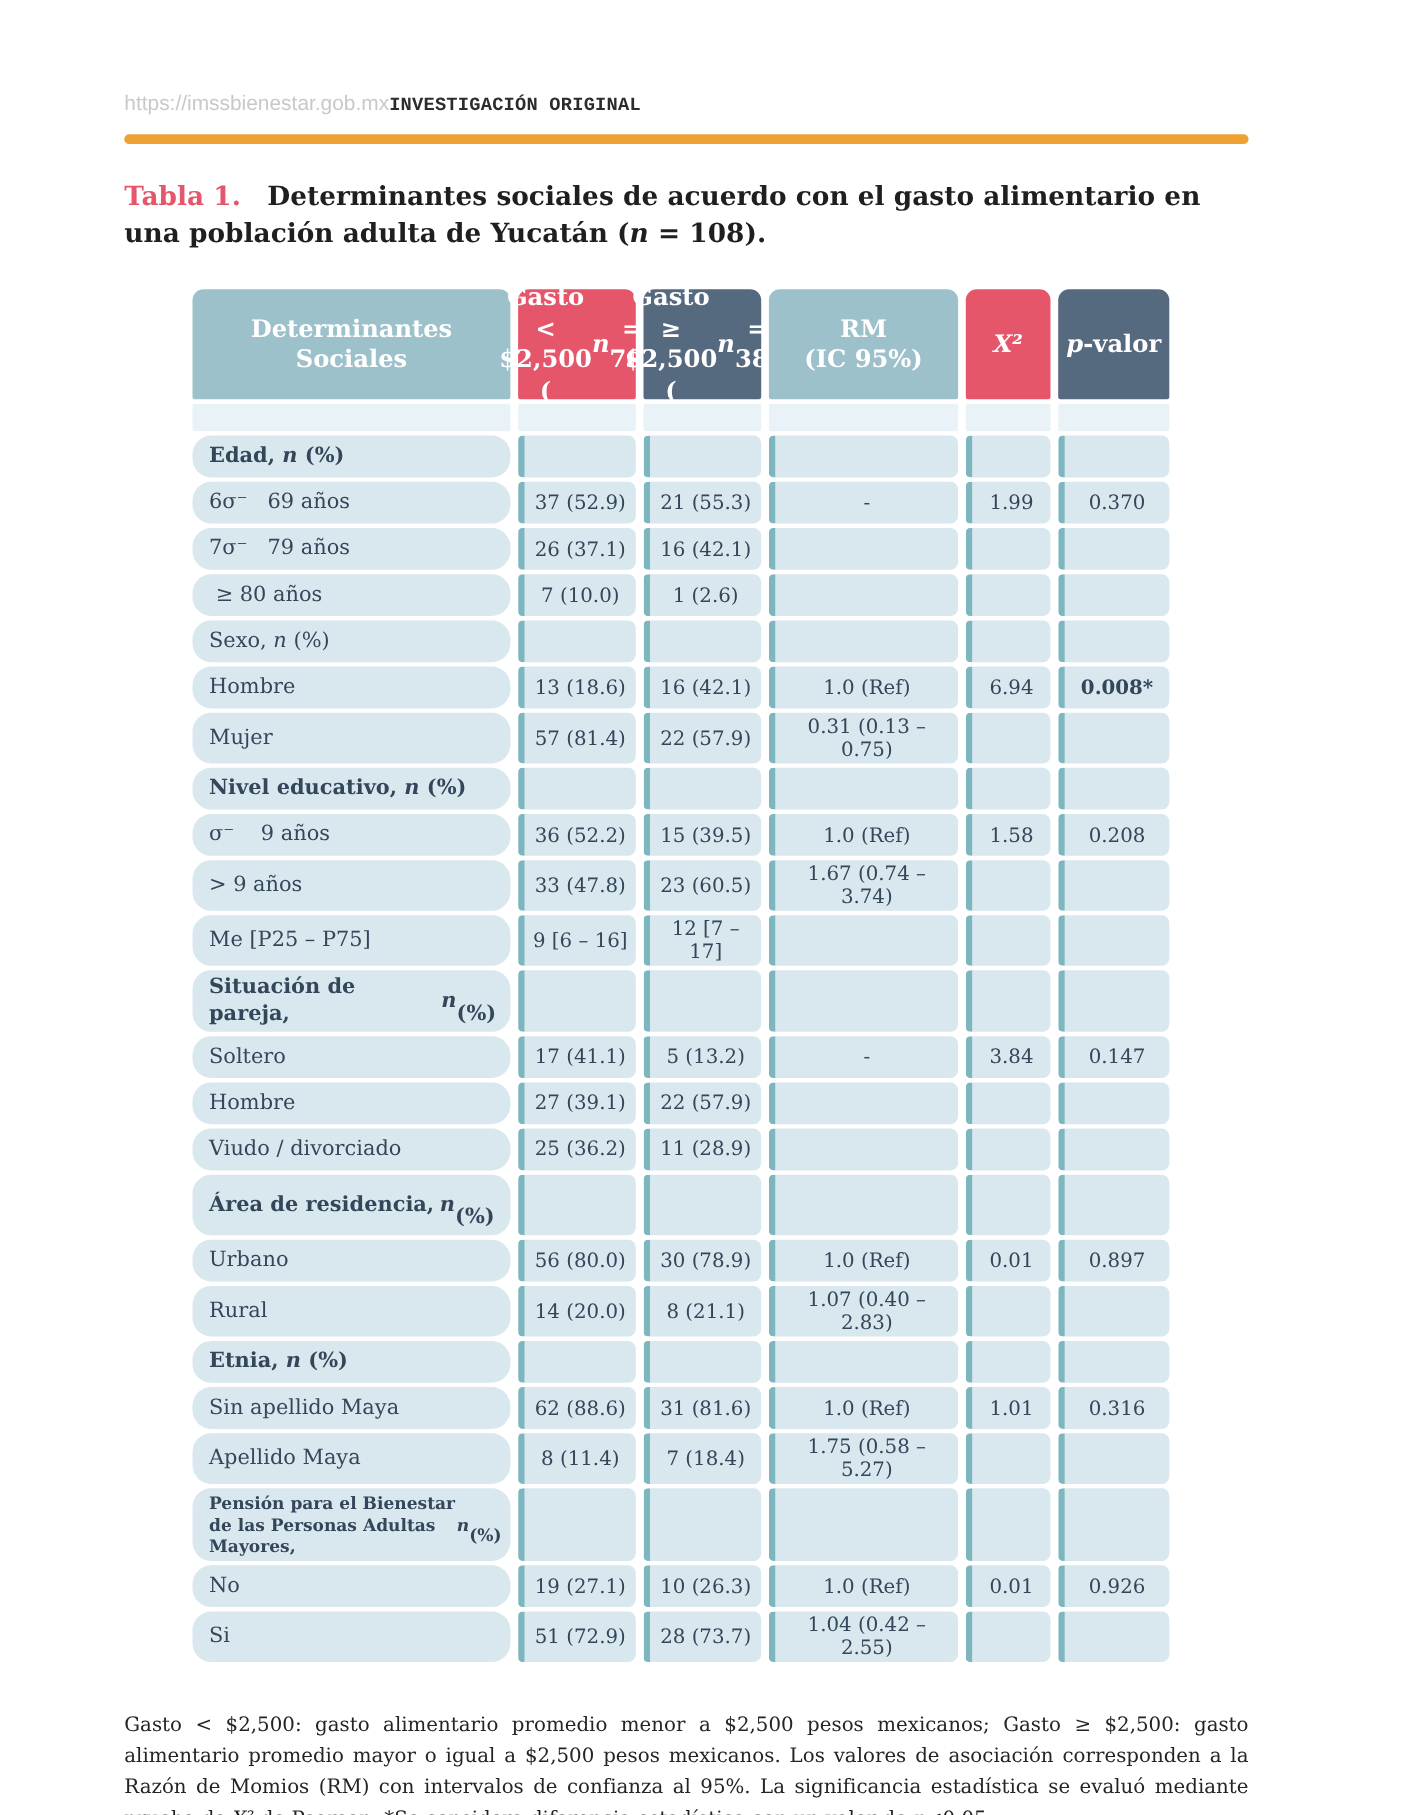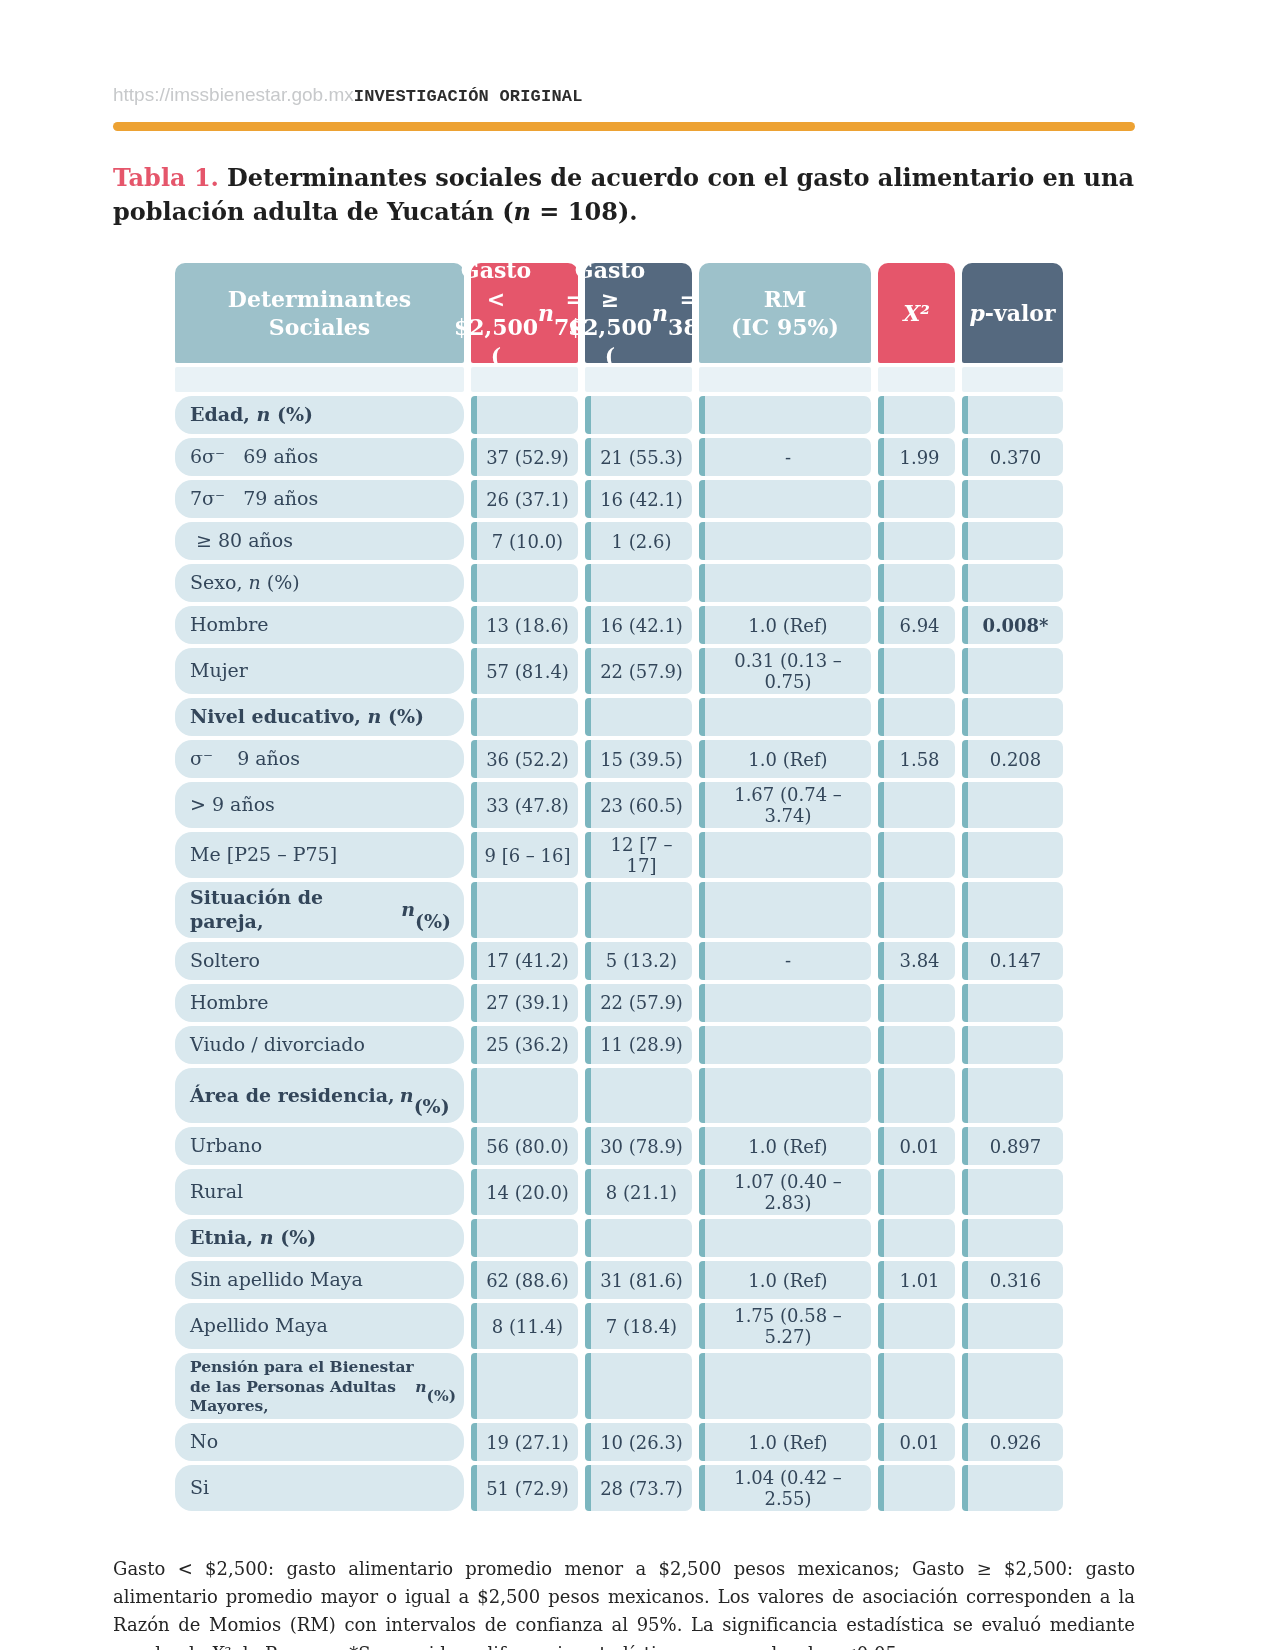--- a/index.html
+++ b/index.html
@@ -14,21 +14,21 @@
     font-family:"DejaVu Serif","Liberation Serif",serif;color:var(--ink);
   }
   .page{padding:84px 140px 0 113px;}
   
   .topbar{display:flex;align-items:flex-end;}
   .url{font-family:"Liberation Sans",sans-serif;font-size:19px;color:#c7c9cb;text-decoration:none;}
   .kicker{font-family:Liberation Mono, monospace;font-size:17px;font-weight:800;color:#2c2c2c;letter-spacing:.2px;}
   .rule{margin-top:16px;height:9px;border-radius:5px;background:var(--rule);}
   
   .title{margin:30px 0 0;font-size:24px;line-height:1.42;font-weight:700;color:#1f1f1f;}
-  .title .tlabel{color:var(--pink);margin-right:8px;}
+  .title .tlabel{color:var(--pink);margin-right:24px;}
   
   .table{
     margin:34px 0 0 62px;width:889px;
     display:grid;grid-template-columns:289px 107px 107px 172px 77px 101px;
     column-gap:7px;row-gap:4px;
   }
   .hcell{
     height:100px;border-radius:10px 10px 2px 2px;color:#fff;font-weight:700;
     font-size:22px;line-height:1.3;display:flex;align-items:center;justify-content:center;
     text-align:center;padding:4px;
@@ -140,21 +140,21 @@
       <div class="cell value"></div>
       <div class="cell value"></div>
       <div class="cell value"></div>
       <div class="cell label bold">Situación de pareja, <i>n</i> (%)</div>
       <div class="cell value"></div>
       <div class="cell value"></div>
       <div class="cell value"></div>
       <div class="cell value"></div>
       <div class="cell value"></div>
       <div class="cell label">Soltero</div>
-      <div class="cell value">17 (41.2)</div>
+      <div class="cell value">17 (41.1)</div>
       <div class="cell value">5 (13.2)</div>
       <div class="cell value">-</div>
       <div class="cell value">3.84</div>
       <div class="cell value">0.147</div>
       <div class="cell label">Hombre</div>
       <div class="cell value">27 (39.1)</div>
       <div class="cell value">22 (57.9)</div>
       <div class="cell value"></div>
       <div class="cell value"></div>
       <div class="cell value"></div>

